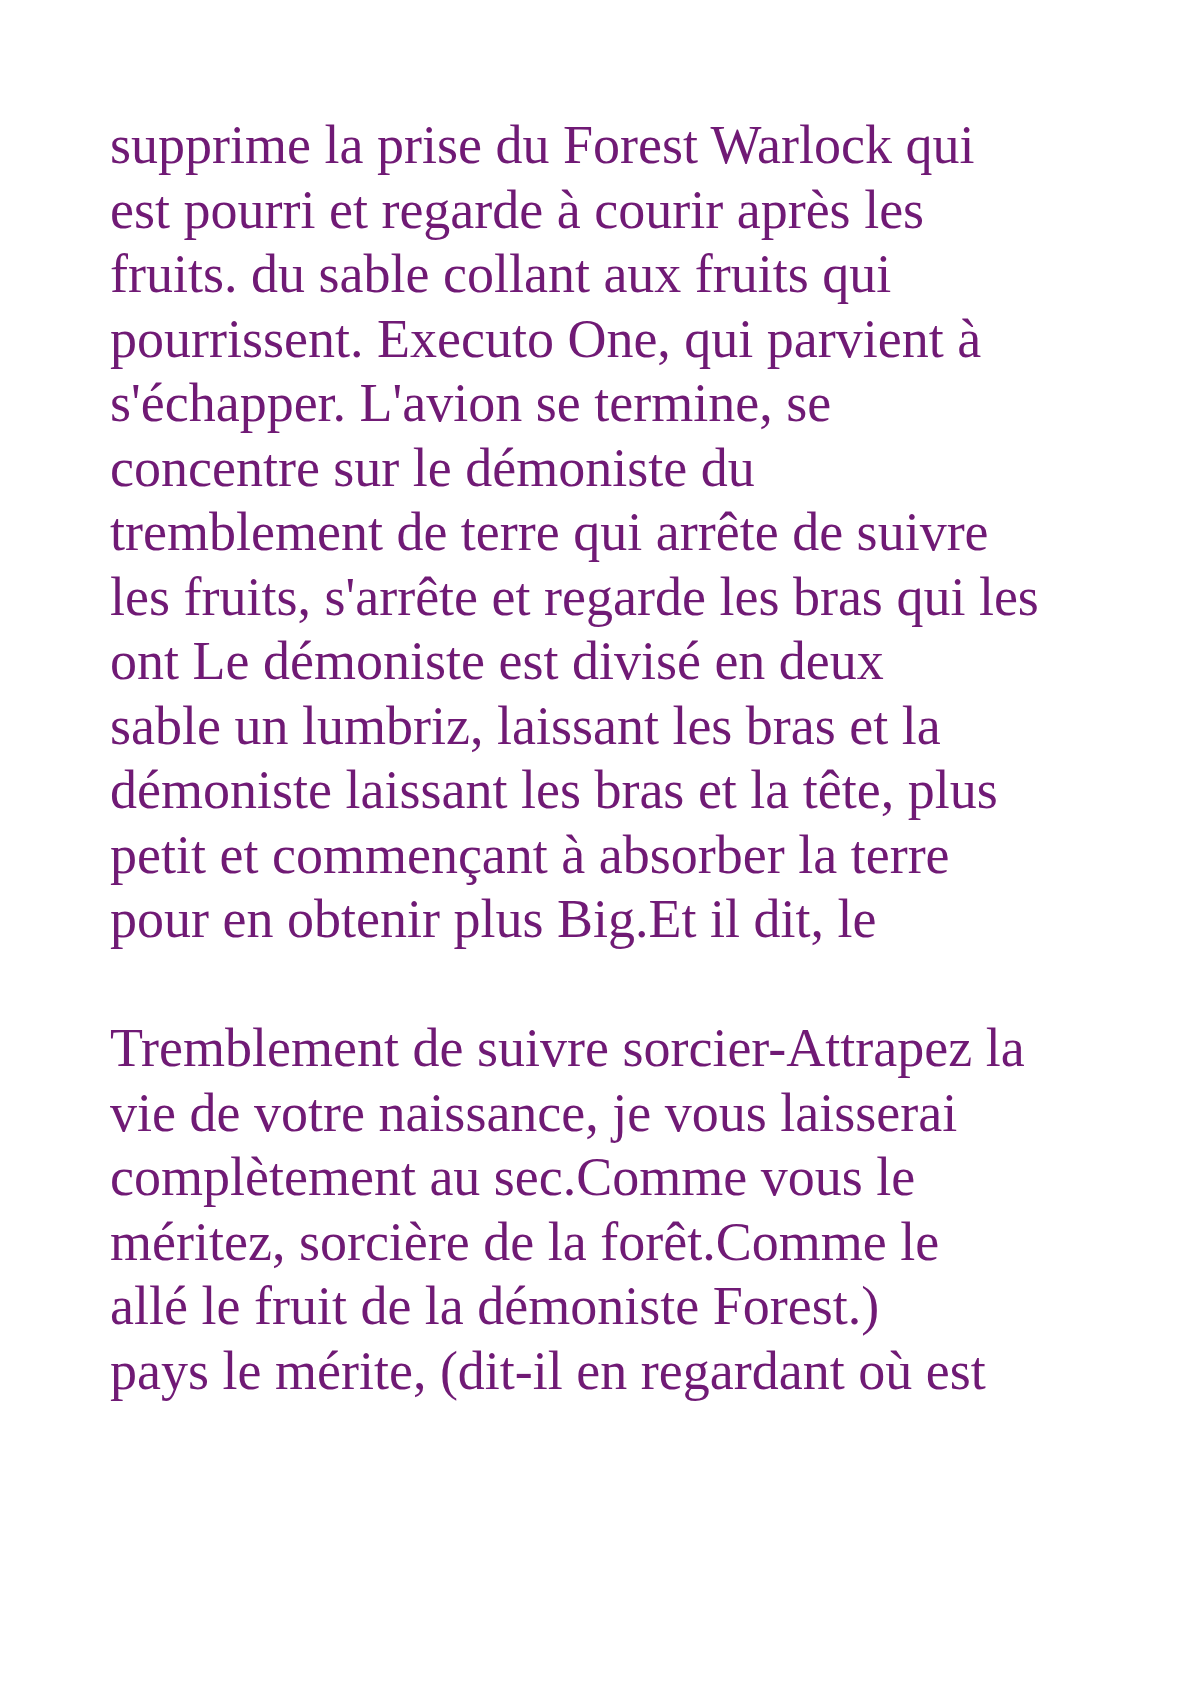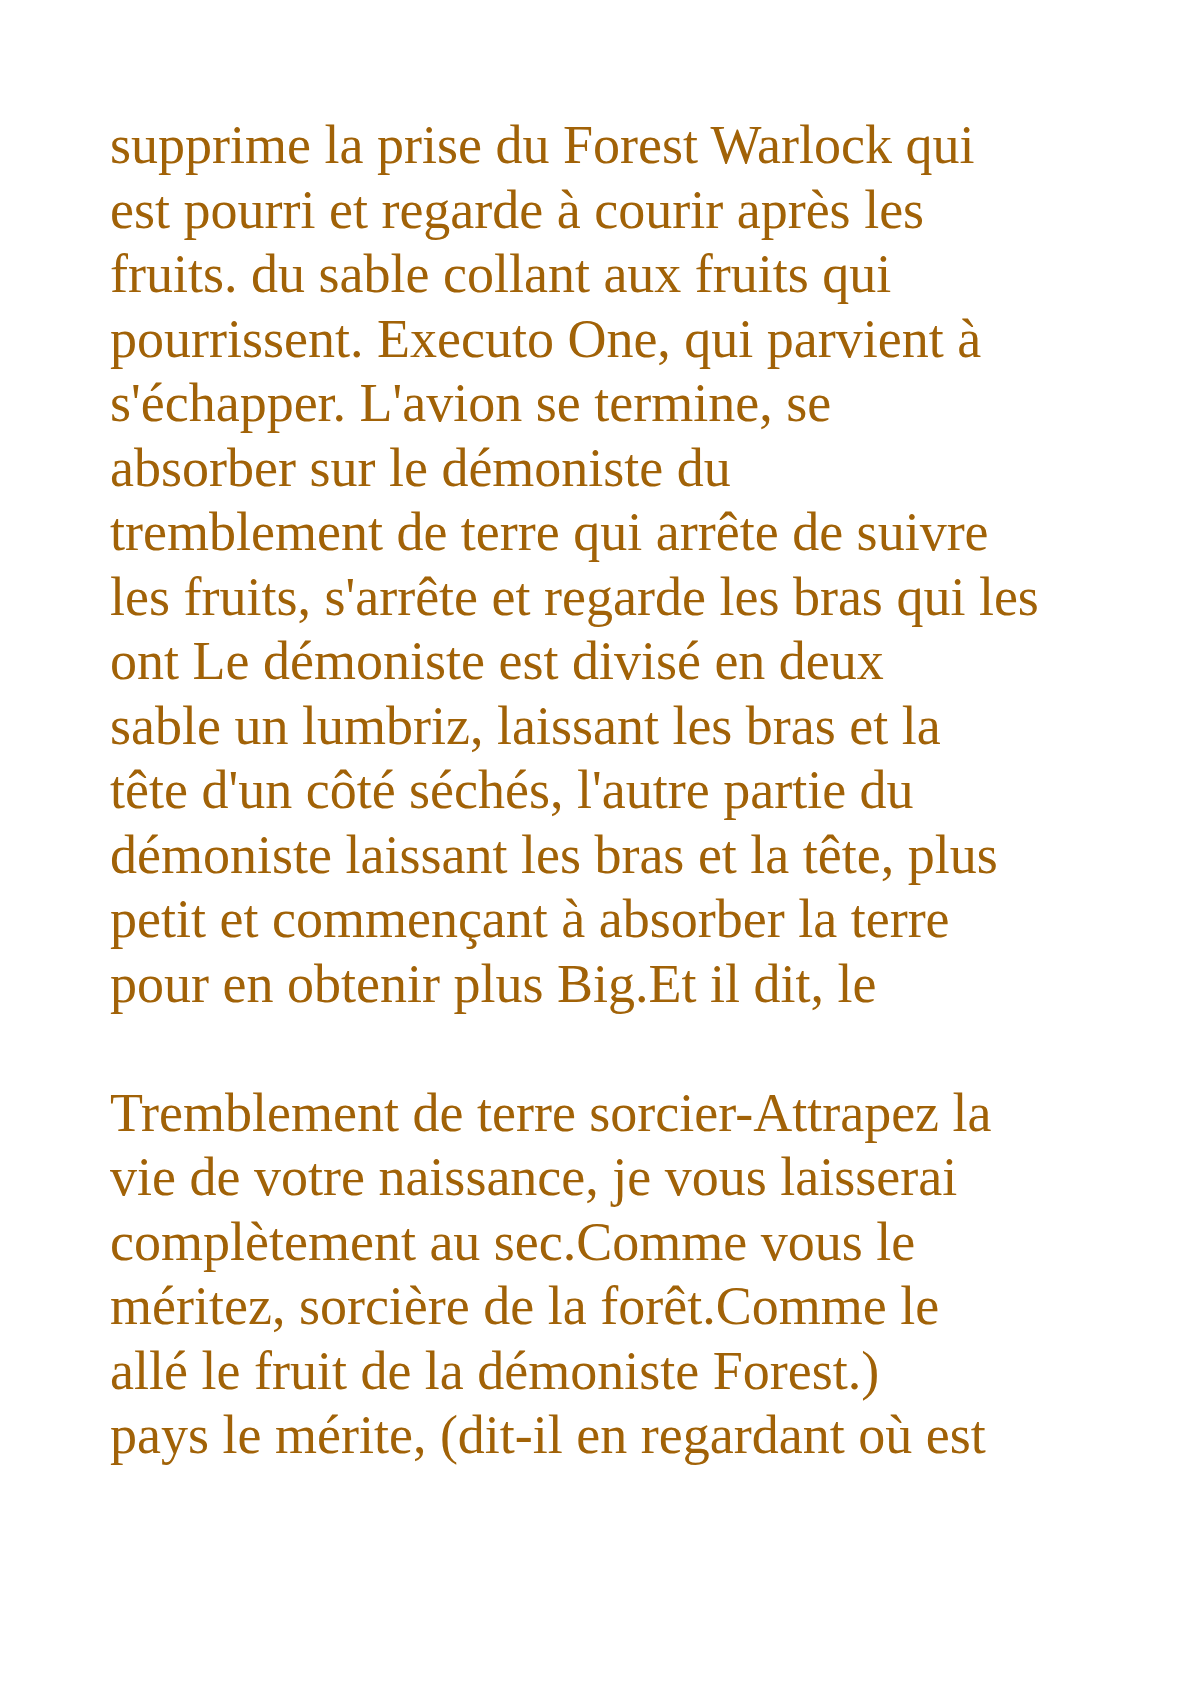--- a/index.html
+++ b/index.html
@@ -11,21 +11,21 @@
     width: 1189px;
     height: 1684px;
     overflow: hidden;
   }
   .page {
     box-sizing: border-box;
     width: 1189px;
     height: 1684px;
     background: #ffffff;
     padding: 113px 0 0 110px;
-    color: #a16207;
+    color: #701a75;
     font-family: "Liberation Serif", "DejaVu Serif", serif;
     font-size: 54px;
     line-height: 64.5px;
   }
   .paragraph {
     margin: 0;
     padding: 0;
   }
   .paragraph + .paragraph {
     margin-top: 64.5px; 
@@ -39,33 +39,32 @@
 <body>
 
 <div class="page">
 
   <div class="paragraph">
     <div class="text-line">supprime la prise du Forest Warlock qui</div>
     <div class="text-line">est pourri et regarde à courir après les</div>
     <div class="text-line">fruits. du sable collant aux fruits qui</div>
     <div class="text-line">pourrissent. Executo One, qui parvient à</div>
     <div class="text-line">s'échapper. L'avion se termine, se</div>
-    <div class="text-line">absorber sur le démoniste du</div>
+    <div class="text-line">concentre sur le démoniste du</div>
     <div class="text-line">tremblement de terre qui arrête de suivre</div>
     <div class="text-line">les fruits, s'arrête et regarde les bras qui les</div>
     <div class="text-line">ont Le démoniste est divisé en deux</div>
     <div class="text-line">sable un lumbriz, laissant les bras et la</div>
-    <div class="text-line">tête d'un côté séchés, l'autre partie du</div>
     <div class="text-line">démoniste laissant les bras et la tête, plus</div>
     <div class="text-line">petit et commençant à absorber la terre</div>
     <div class="text-line">pour en obtenir plus Big.Et il dit, le</div>
   </div>
 
   <div class="paragraph">
-    <div class="text-line">Tremblement de terre sorcier-Attrapez la</div>
+    <div class="text-line">Tremblement de suivre sorcier-Attrapez la</div>
     <div class="text-line">vie de votre naissance, je vous laisserai</div>
     <div class="text-line">complètement au sec.Comme vous le</div>
     <div class="text-line">méritez, sorcière de la forêt.Comme le</div>
     <div class="text-line">allé le fruit de la démoniste Forest.)</div>
     <div class="text-line">pays le mérite, (dit-il en regardant où est</div>
   </div>
 
 </div>
 
 </body></html>

